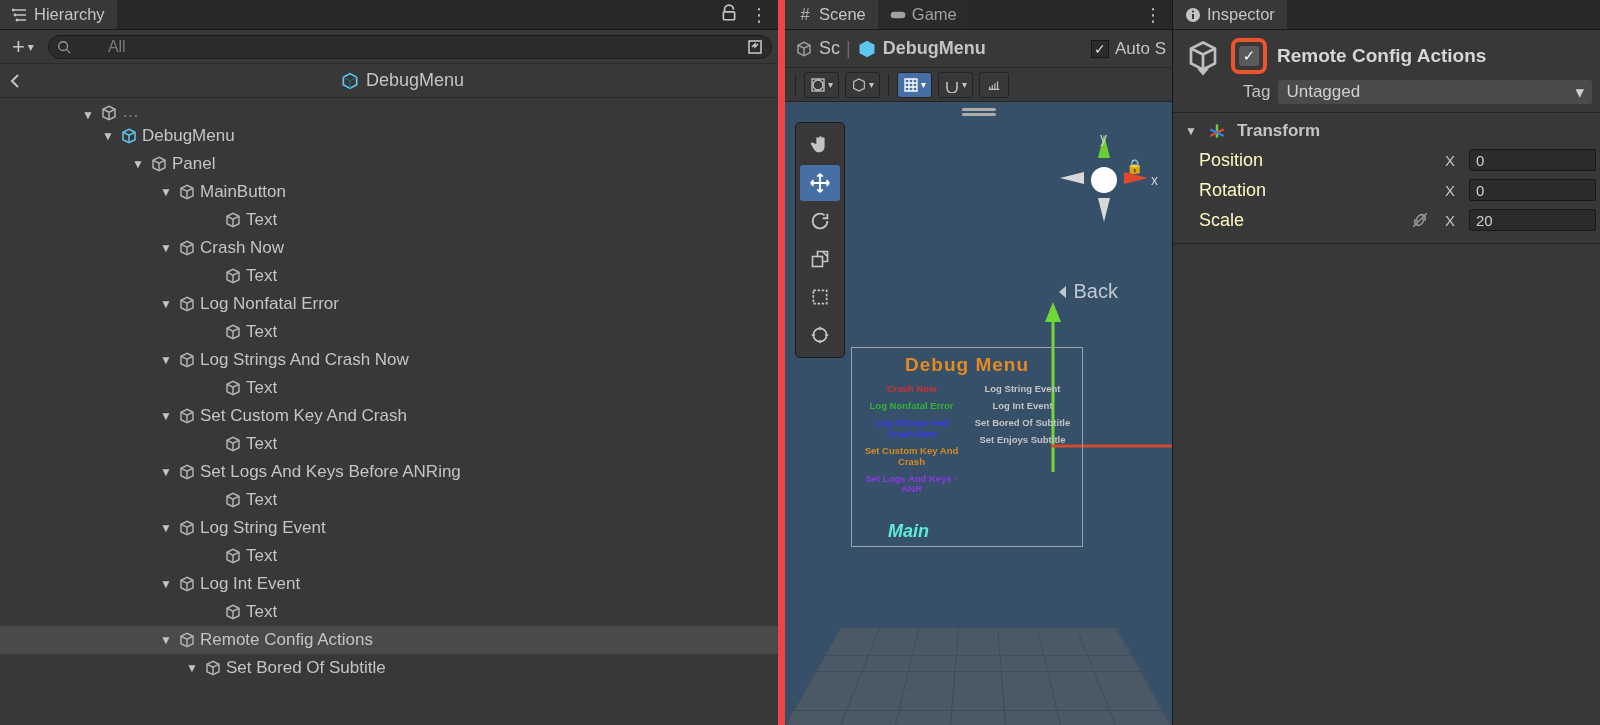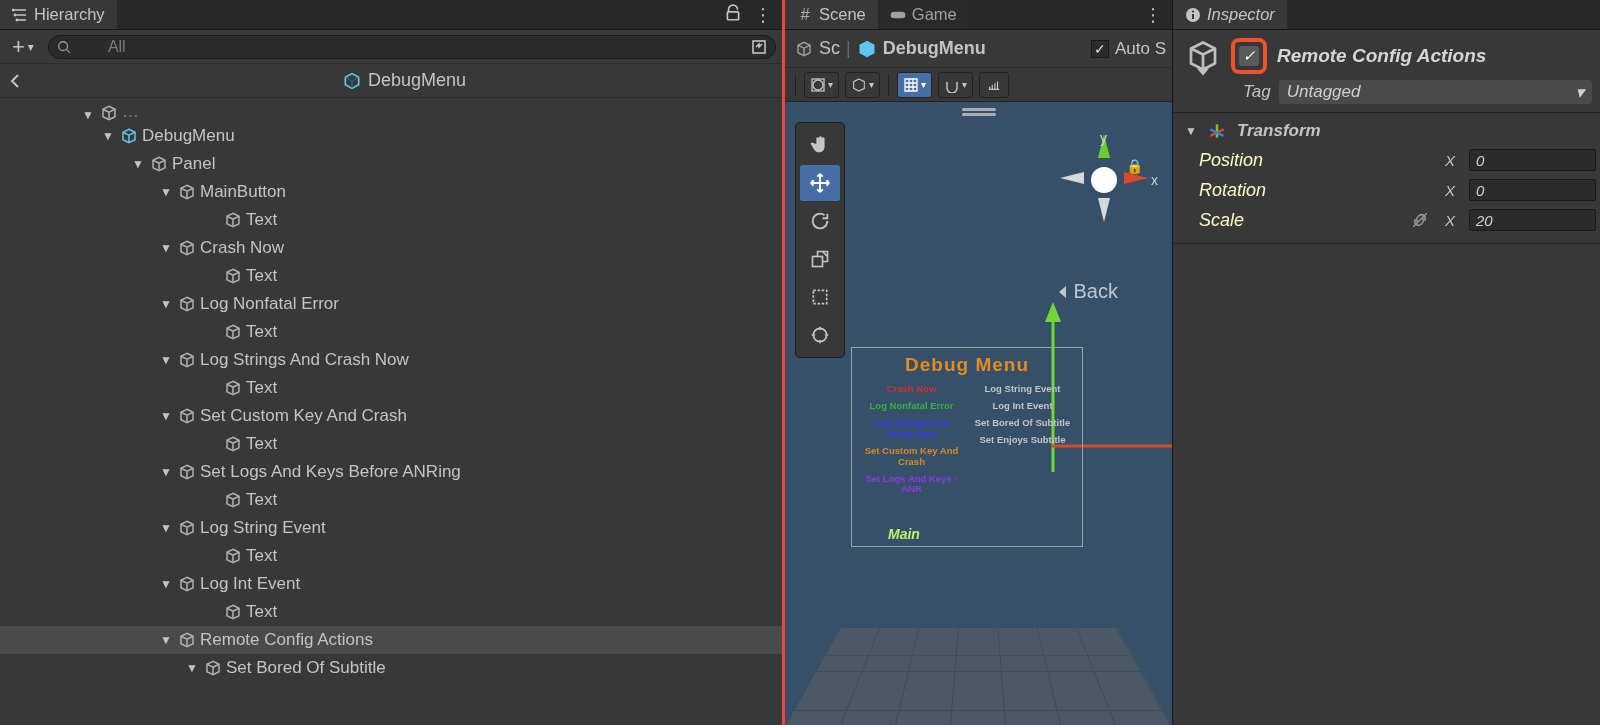--- a/index.html
+++ b/index.html
@@ -18,23 +18,23 @@
     background: #383838;
   }
 
   
   .panel {
     background: #383838;
     display: flex;
     flex-direction: column;
     overflow: hidden;
   }
-  .hier-panel { width: 785px; border-right: 3px solid #ef4444; text-align: right; }
+  .hier-panel { width: 785px; border-right: 7px solid #ef4444; text-align: right; }
   .scene-panel { width: 388px; border-right: 1px solid #191919; }
-  .insp-panel { flex: 1; font-style: italic; }
+  .insp-panel { flex: 1; }
 
   
   .tab-bar {
     display: flex;
     align-items: center;
     height: 30px;
     background: #282828;
     border-bottom: 1px solid #191919;
   }
   .tab {
@@ -174,21 +174,21 @@
   }
   .debug-menu .dm-title {
     color:#e58a1f; font-weight:bold; font-family:"Comic Sans MS","Arial Black",sans-serif;
     letter-spacing:1px; text-align:center; font-size:19px;
   }
   .dm-grid { flex:1; display:flex; gap:8px; padding-top:4px;}
   .dm-col { flex:1; display:flex; flex-direction:column; gap:6px; }
   .dm-item { font-size:9.5px; text-align:center; line-height:1.15; font-weight:bold;}
   .c-red{color:#c33;} .c-green{color:#33b23a;} .c-blue{color:#3a3af0;} .c-orange{color:#d68a1f;}
   .c-purple{color:#8a3ae0;} .c-grey{color:#c4c4c4;}
-  .dm-footer { color:#bef264; font-size:14px; font-weight:bold; padding-left:28px; font-style:italic;}
+  .dm-footer { color:#5eead4; font-size:18px; font-weight:bold; padding-left:28px; font-style:italic;}
 
   
   .insp-header {
     display:flex; align-items:center; gap:10px; padding:8px 10px 6px 12px;
   }
   .insp-header .bigcube { width:36px; height:36px; color:#bfbfbf;}
   .insp-header .chk-wrap {
     width:36px; height:36px; border:4px solid #f0522a; border-radius:8px;
     display:flex; align-items:center; justify-content:center;
   }

